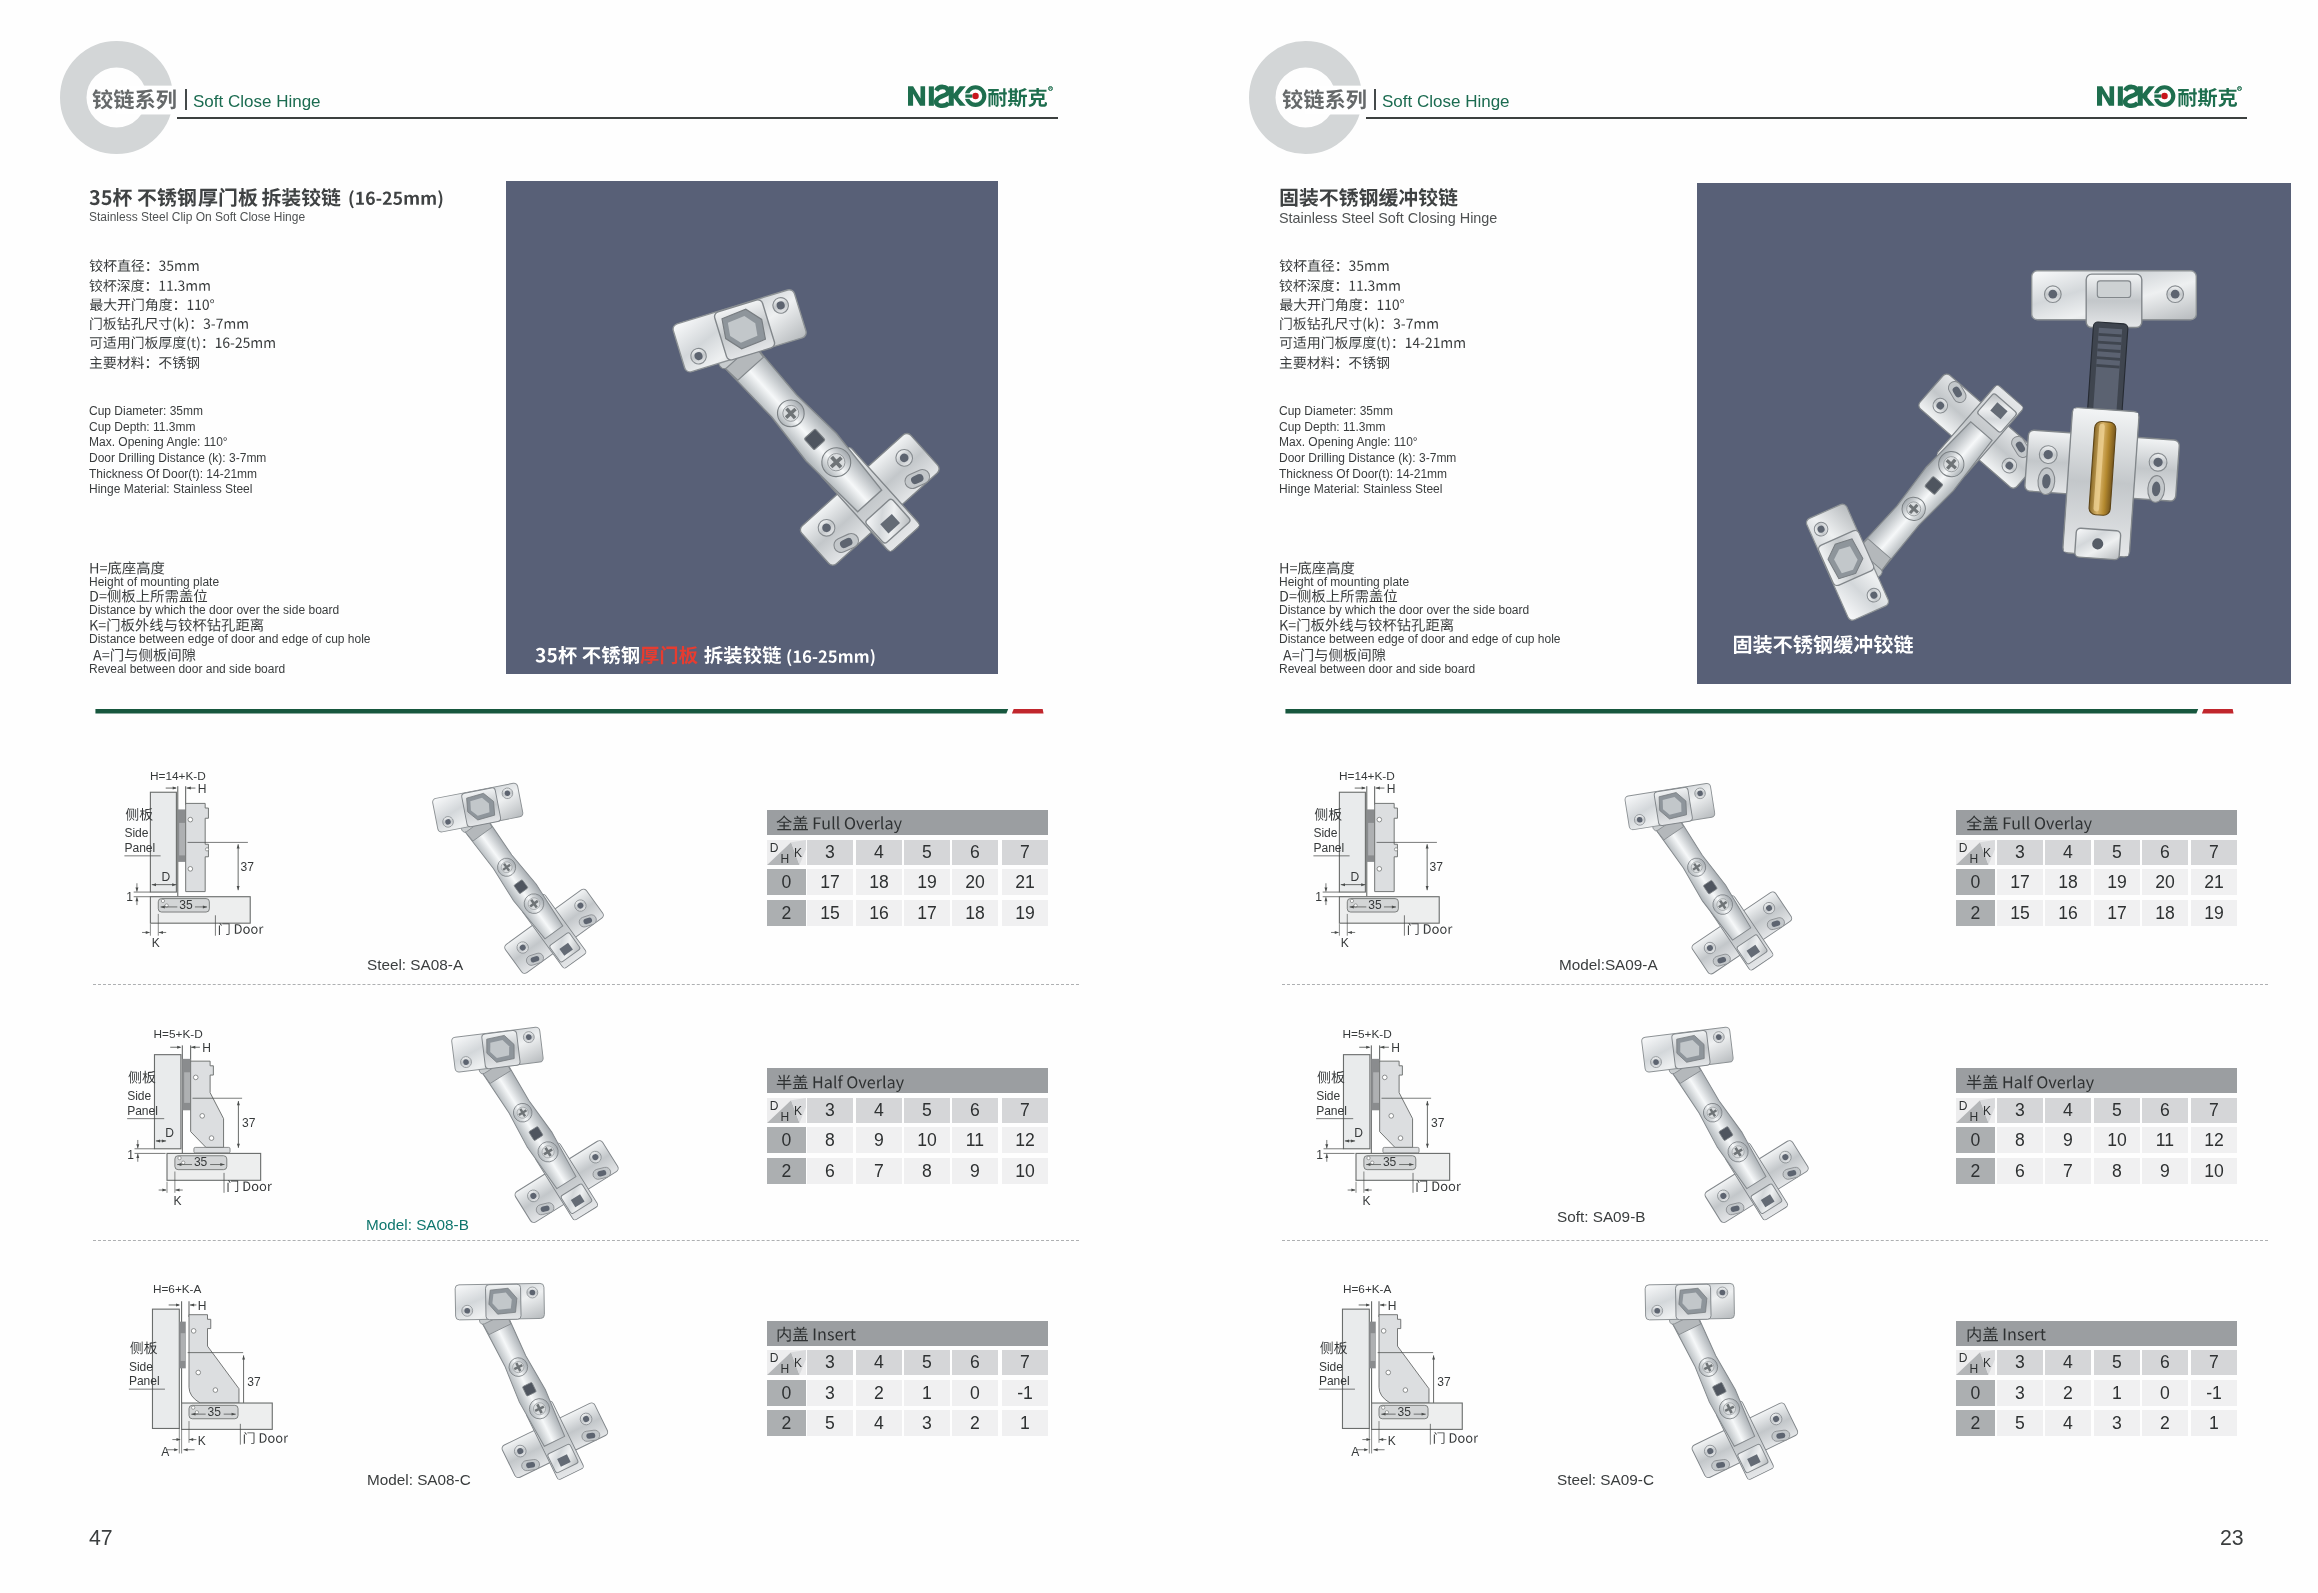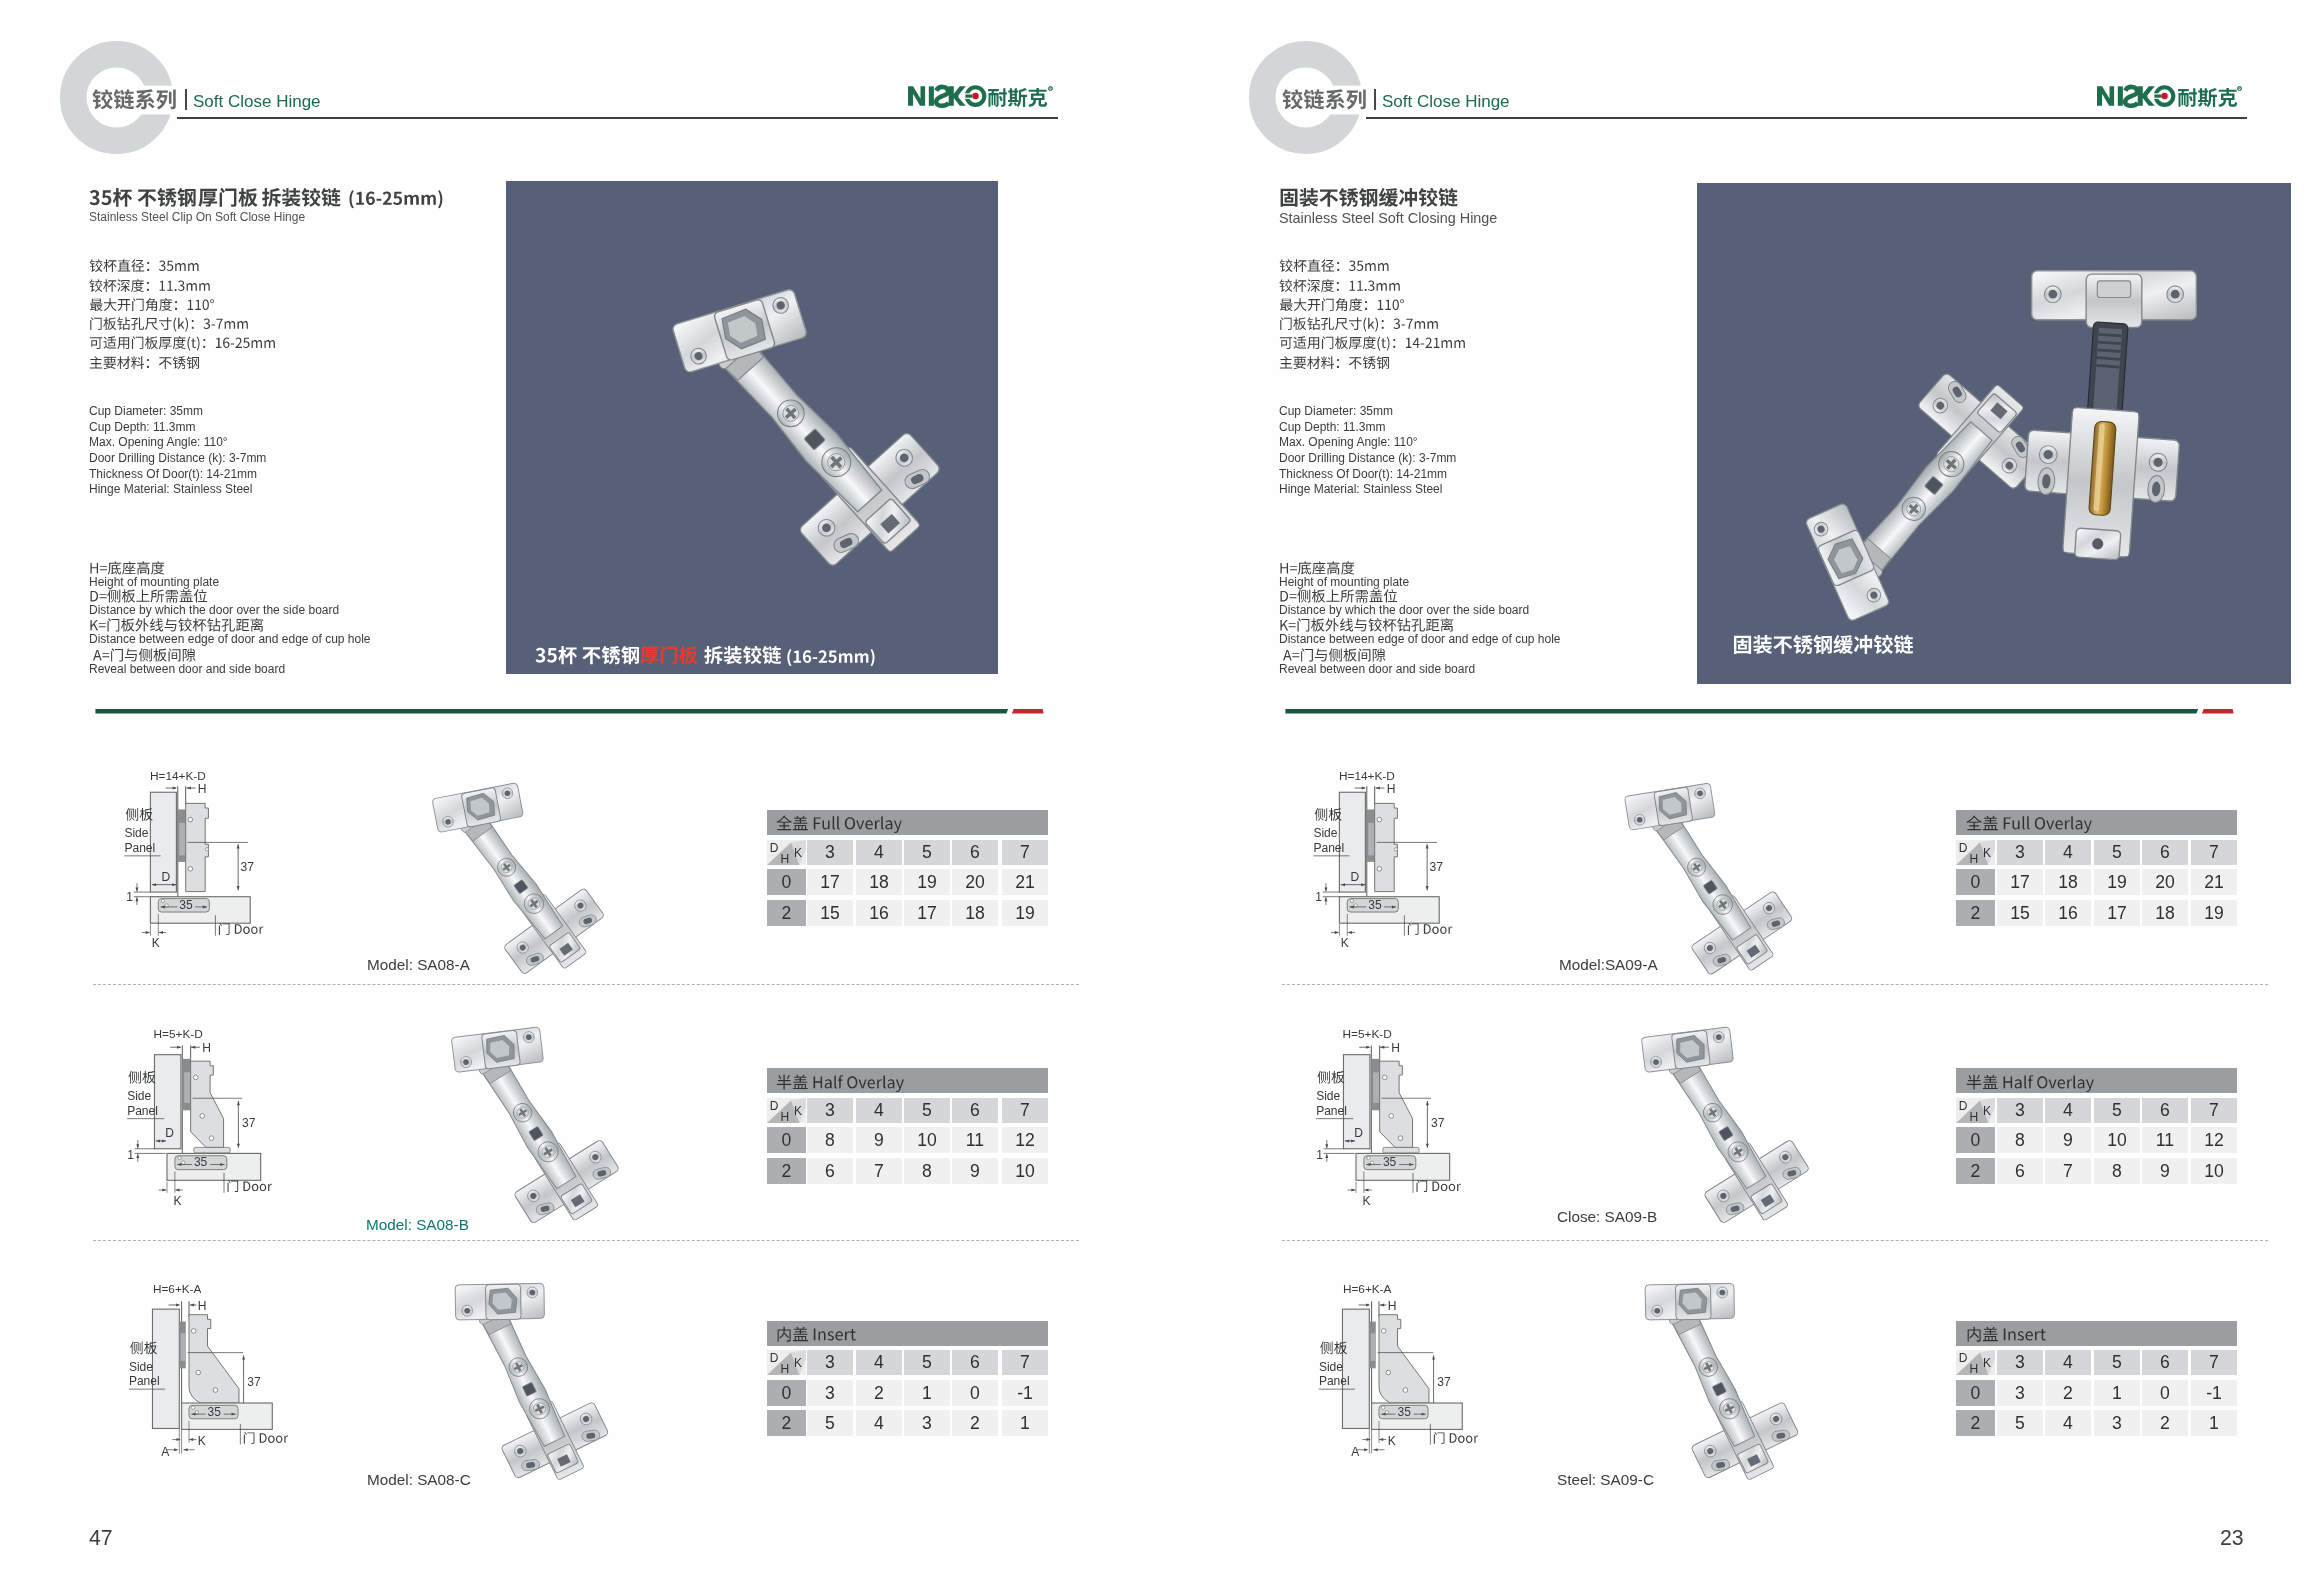--- a/index.html
+++ b/index.html
@@ -564,21 +564,21 @@
           <circle cx="-84" cy="22" r="7.28" fill="#5d6470"></circle>
           <circle cx="84" cy="-22" r="14" fill="url(#mgB)" stroke="#878c90" stroke-width="2"></circle>
           <circle cx="84" cy="-22" r="7.28" fill="#5d6470"></circle>
           <rect x="-36" y="-44" width="90" height="90" rx="9" fill="url(#mgB)" stroke="#82878b" stroke-width="2.5"></rect>
           <path d="M-24 -30 L22 -34 L44 -8 L40 28 L-6 32 L-28 6 Z" fill="#8e959b" stroke="#777c80" stroke-width="2"></path>
           <path d="M-16 -20 L16 -23 L31 -5 L28 18 L-4 21 L-19 4 Z" fill="#c2c7ca"></path>
         </g>
       </g>
     </g>
   </svg>
-<div class="abs" style="left:367px;top:956px;font-size:15.3px;color:#3a3d3e;font-weight:400;white-space:nowrap;line-height:1.2">Model: SA08-A</div>
+<div class="abs" style="left:367px;top:956px;font-size:15.3px;color:#3a3d3e;font-weight:400;white-space:nowrap;line-height:1.2">Steel: SA08-A</div>
 <div class="abs" style="left:366px;top:1216px;font-size:15.3px;color:#0f766e;font-weight:400;white-space:nowrap;line-height:1.2">Model: SA08-B</div>
 <div class="abs" style="left:367px;top:1471px;font-size:15.3px;color:#3a3d3e;font-weight:400;white-space:nowrap;line-height:1.2">Model: SA08-C</div>
 <div class="abs" style="left:767px;top:810px;width:281px;height:25px;background:#9b9ea1"></div>
 <svg class="abs" style="left:776px;top:813px" width="126" height="22" viewBox="0 -35 271 47">
     <use href="#s_tblFull" fill="#2e3132" transform="scale(0.3500)"></use>
   </svg>
 <svg class="abs" style="left:767px;top:840px" width="39" height="25" viewBox="0 0 84 54">
     <rect width="84" height="54" fill="#ededee"></rect>
     <polygon points="0,54 52,5 70,54" fill="#b4b6b8"></polygon>
     <polygon points="52,5 84,0 84,20 70,54" fill="#d9dadc"></polygon>
@@ -1217,21 +1217,21 @@
           <circle cx="84" cy="-22" r="14" fill="url(#mgB)" stroke="#878c90" stroke-width="2"></circle>
           <circle cx="84" cy="-22" r="7.28" fill="#5d6470"></circle>
           <rect x="-36" y="-44" width="90" height="90" rx="9" fill="url(#mgB)" stroke="#82878b" stroke-width="2.5"></rect>
           <path d="M-24 -30 L22 -34 L44 -8 L40 28 L-6 32 L-28 6 Z" fill="#8e959b" stroke="#777c80" stroke-width="2"></path>
           <path d="M-16 -20 L16 -23 L31 -5 L28 18 L-4 21 L-19 4 Z" fill="#c2c7ca"></path>
         </g>
       </g>
     </g>
   </svg>
 <div class="abs" style="left:1559px;top:956px;font-size:15.3px;color:#3a3d3e;font-weight:400;white-space:nowrap;line-height:1.2">Model:SA09-A</div>
-<div class="abs" style="left:1557px;top:1208px;font-size:15.3px;color:#3a3d3e;font-weight:400;white-space:nowrap;line-height:1.2">Close: SA09-B</div>
+<div class="abs" style="left:1557px;top:1208px;font-size:15.3px;color:#3a3d3e;font-weight:400;white-space:nowrap;line-height:1.2">Soft: SA09-B</div>
 <div class="abs" style="left:1557px;top:1471px;font-size:15.3px;color:#3a3d3e;font-weight:400;white-space:nowrap;line-height:1.2">Steel: SA09-C</div>
 <div class="abs" style="left:1956px;top:810px;width:281px;height:25px;background:#9b9ea1"></div>
 <svg class="abs" style="left:1966px;top:813px" width="126" height="22" viewBox="0 -35 271 47">
     <use href="#s_tblFull" fill="#2e3132" transform="scale(0.3500)"></use>
   </svg>
 <svg class="abs" style="left:1956px;top:840px" width="39" height="25" viewBox="0 0 84 54">
     <rect width="84" height="54" fill="#ededee"></rect>
     <polygon points="0,54 52,5 70,54" fill="#b4b6b8"></polygon>
     <polygon points="52,5 84,0 84,20 70,54" fill="#d9dadc"></polygon>
     <text x="6" y="26" font-size="26" fill="#2e3132">D</text>

